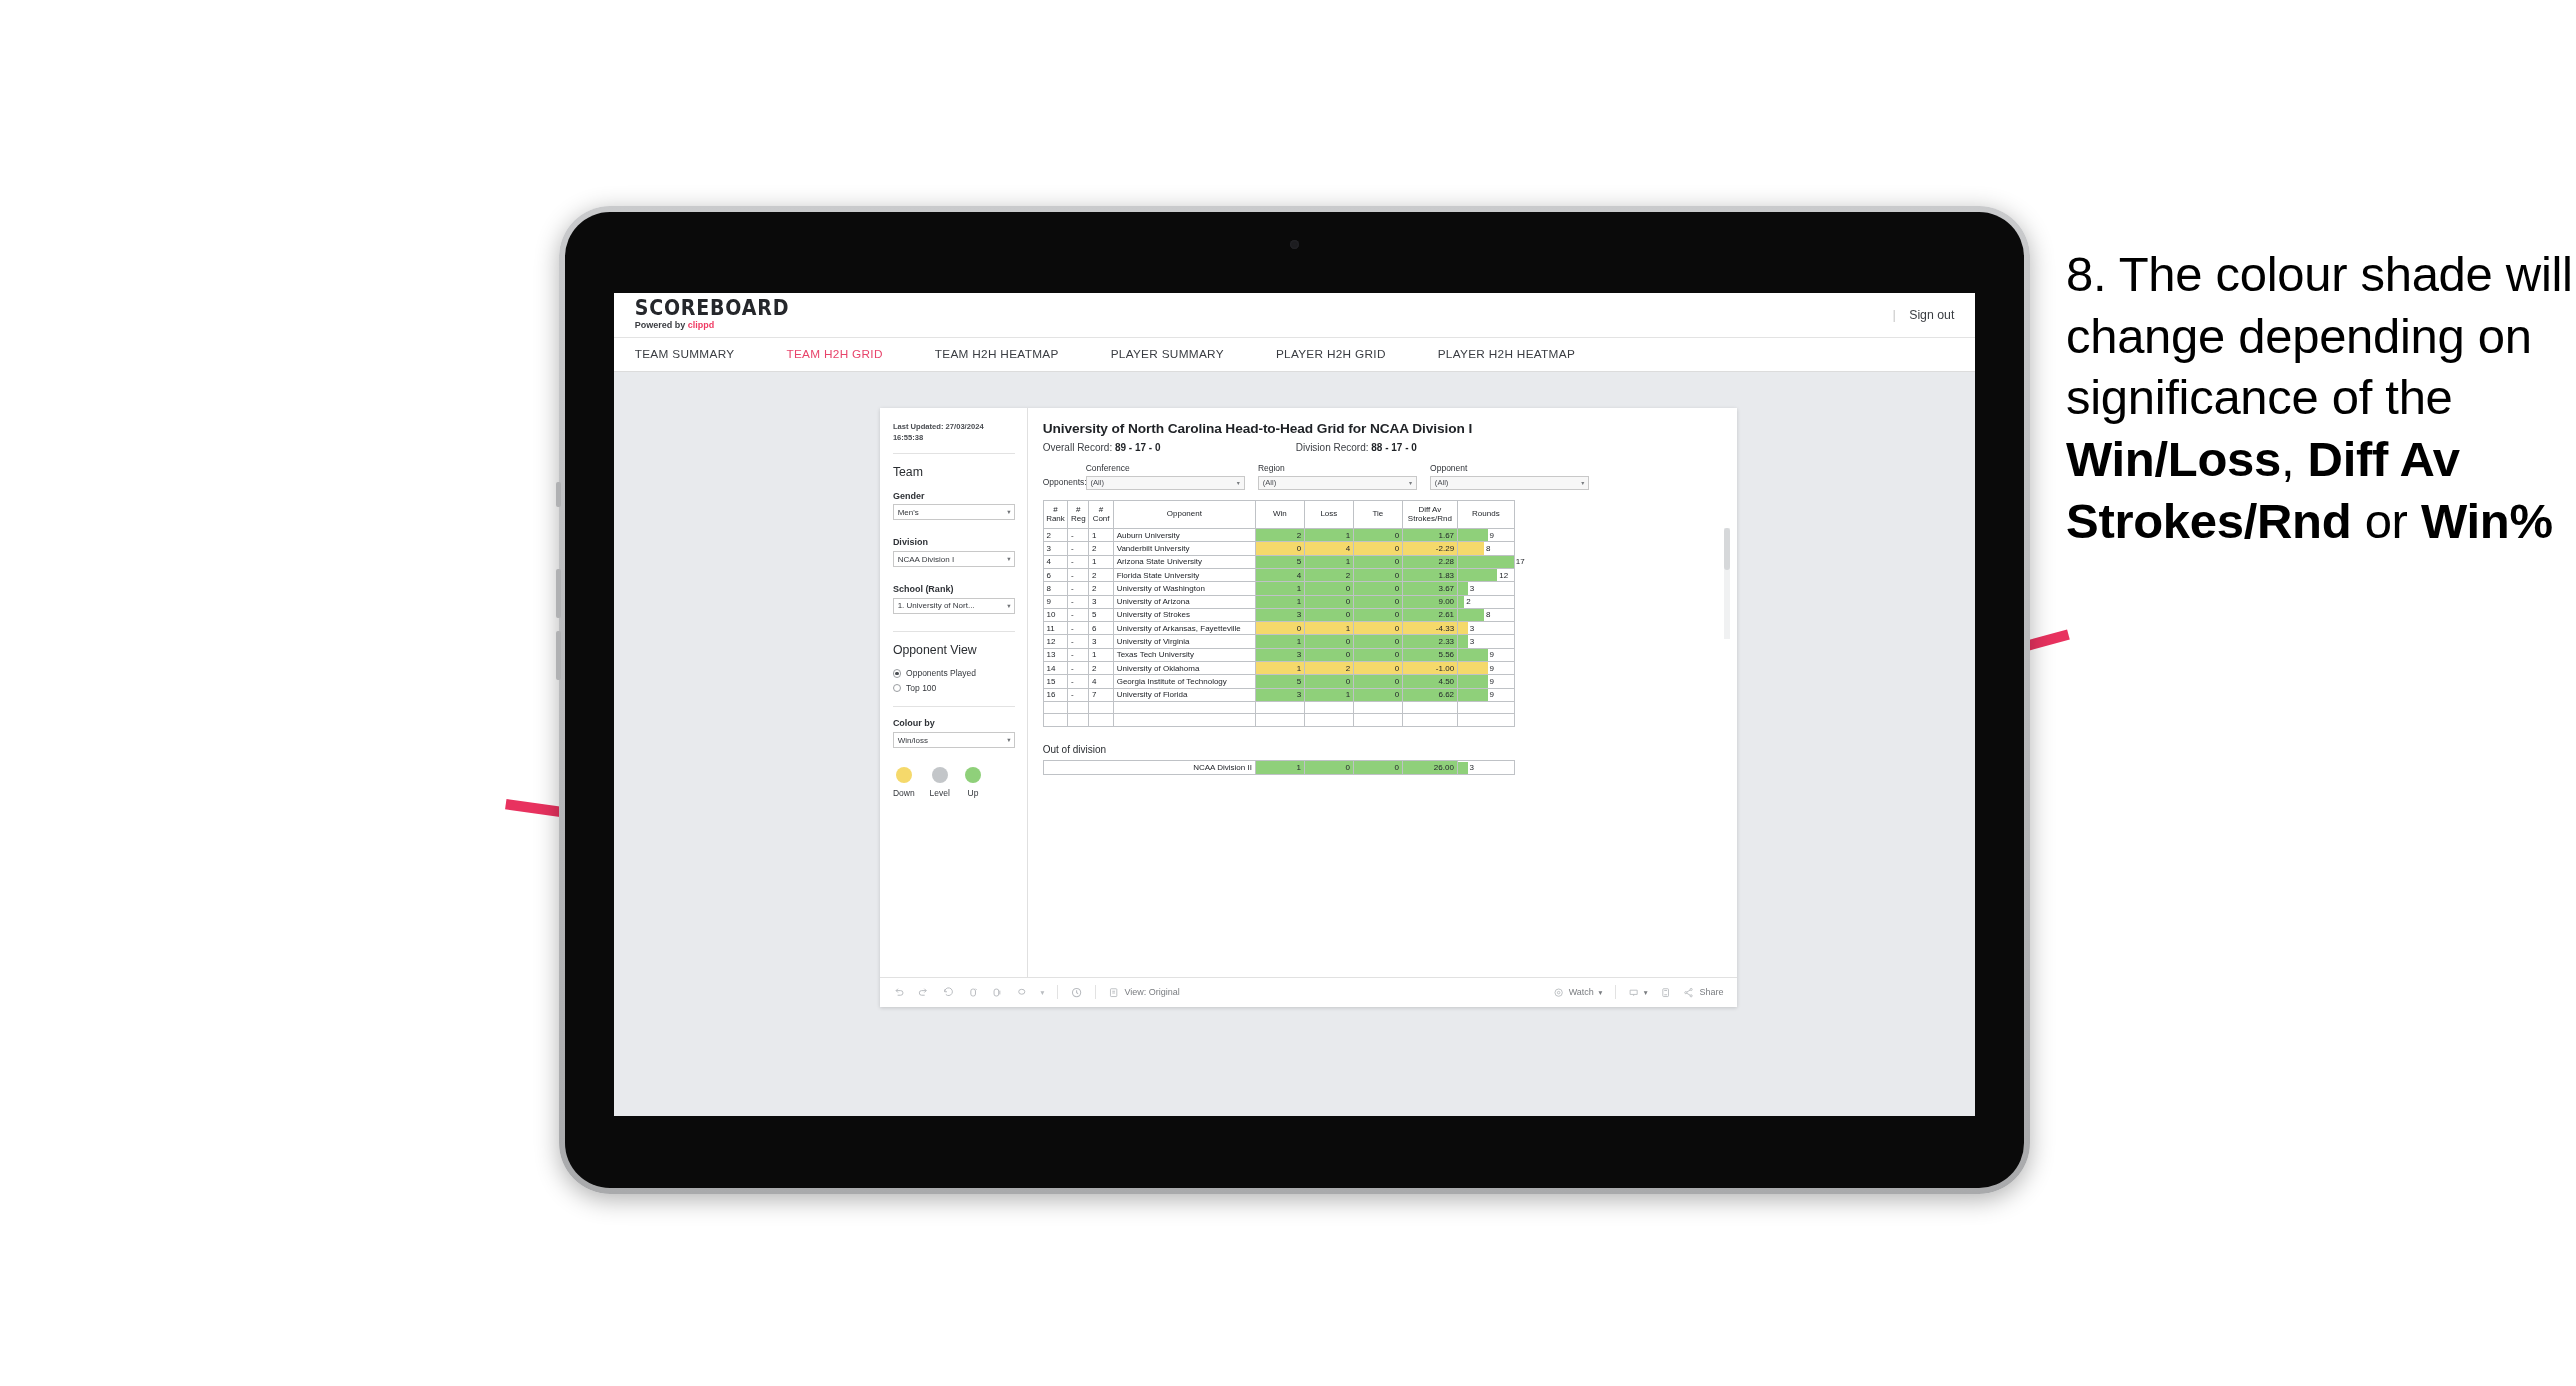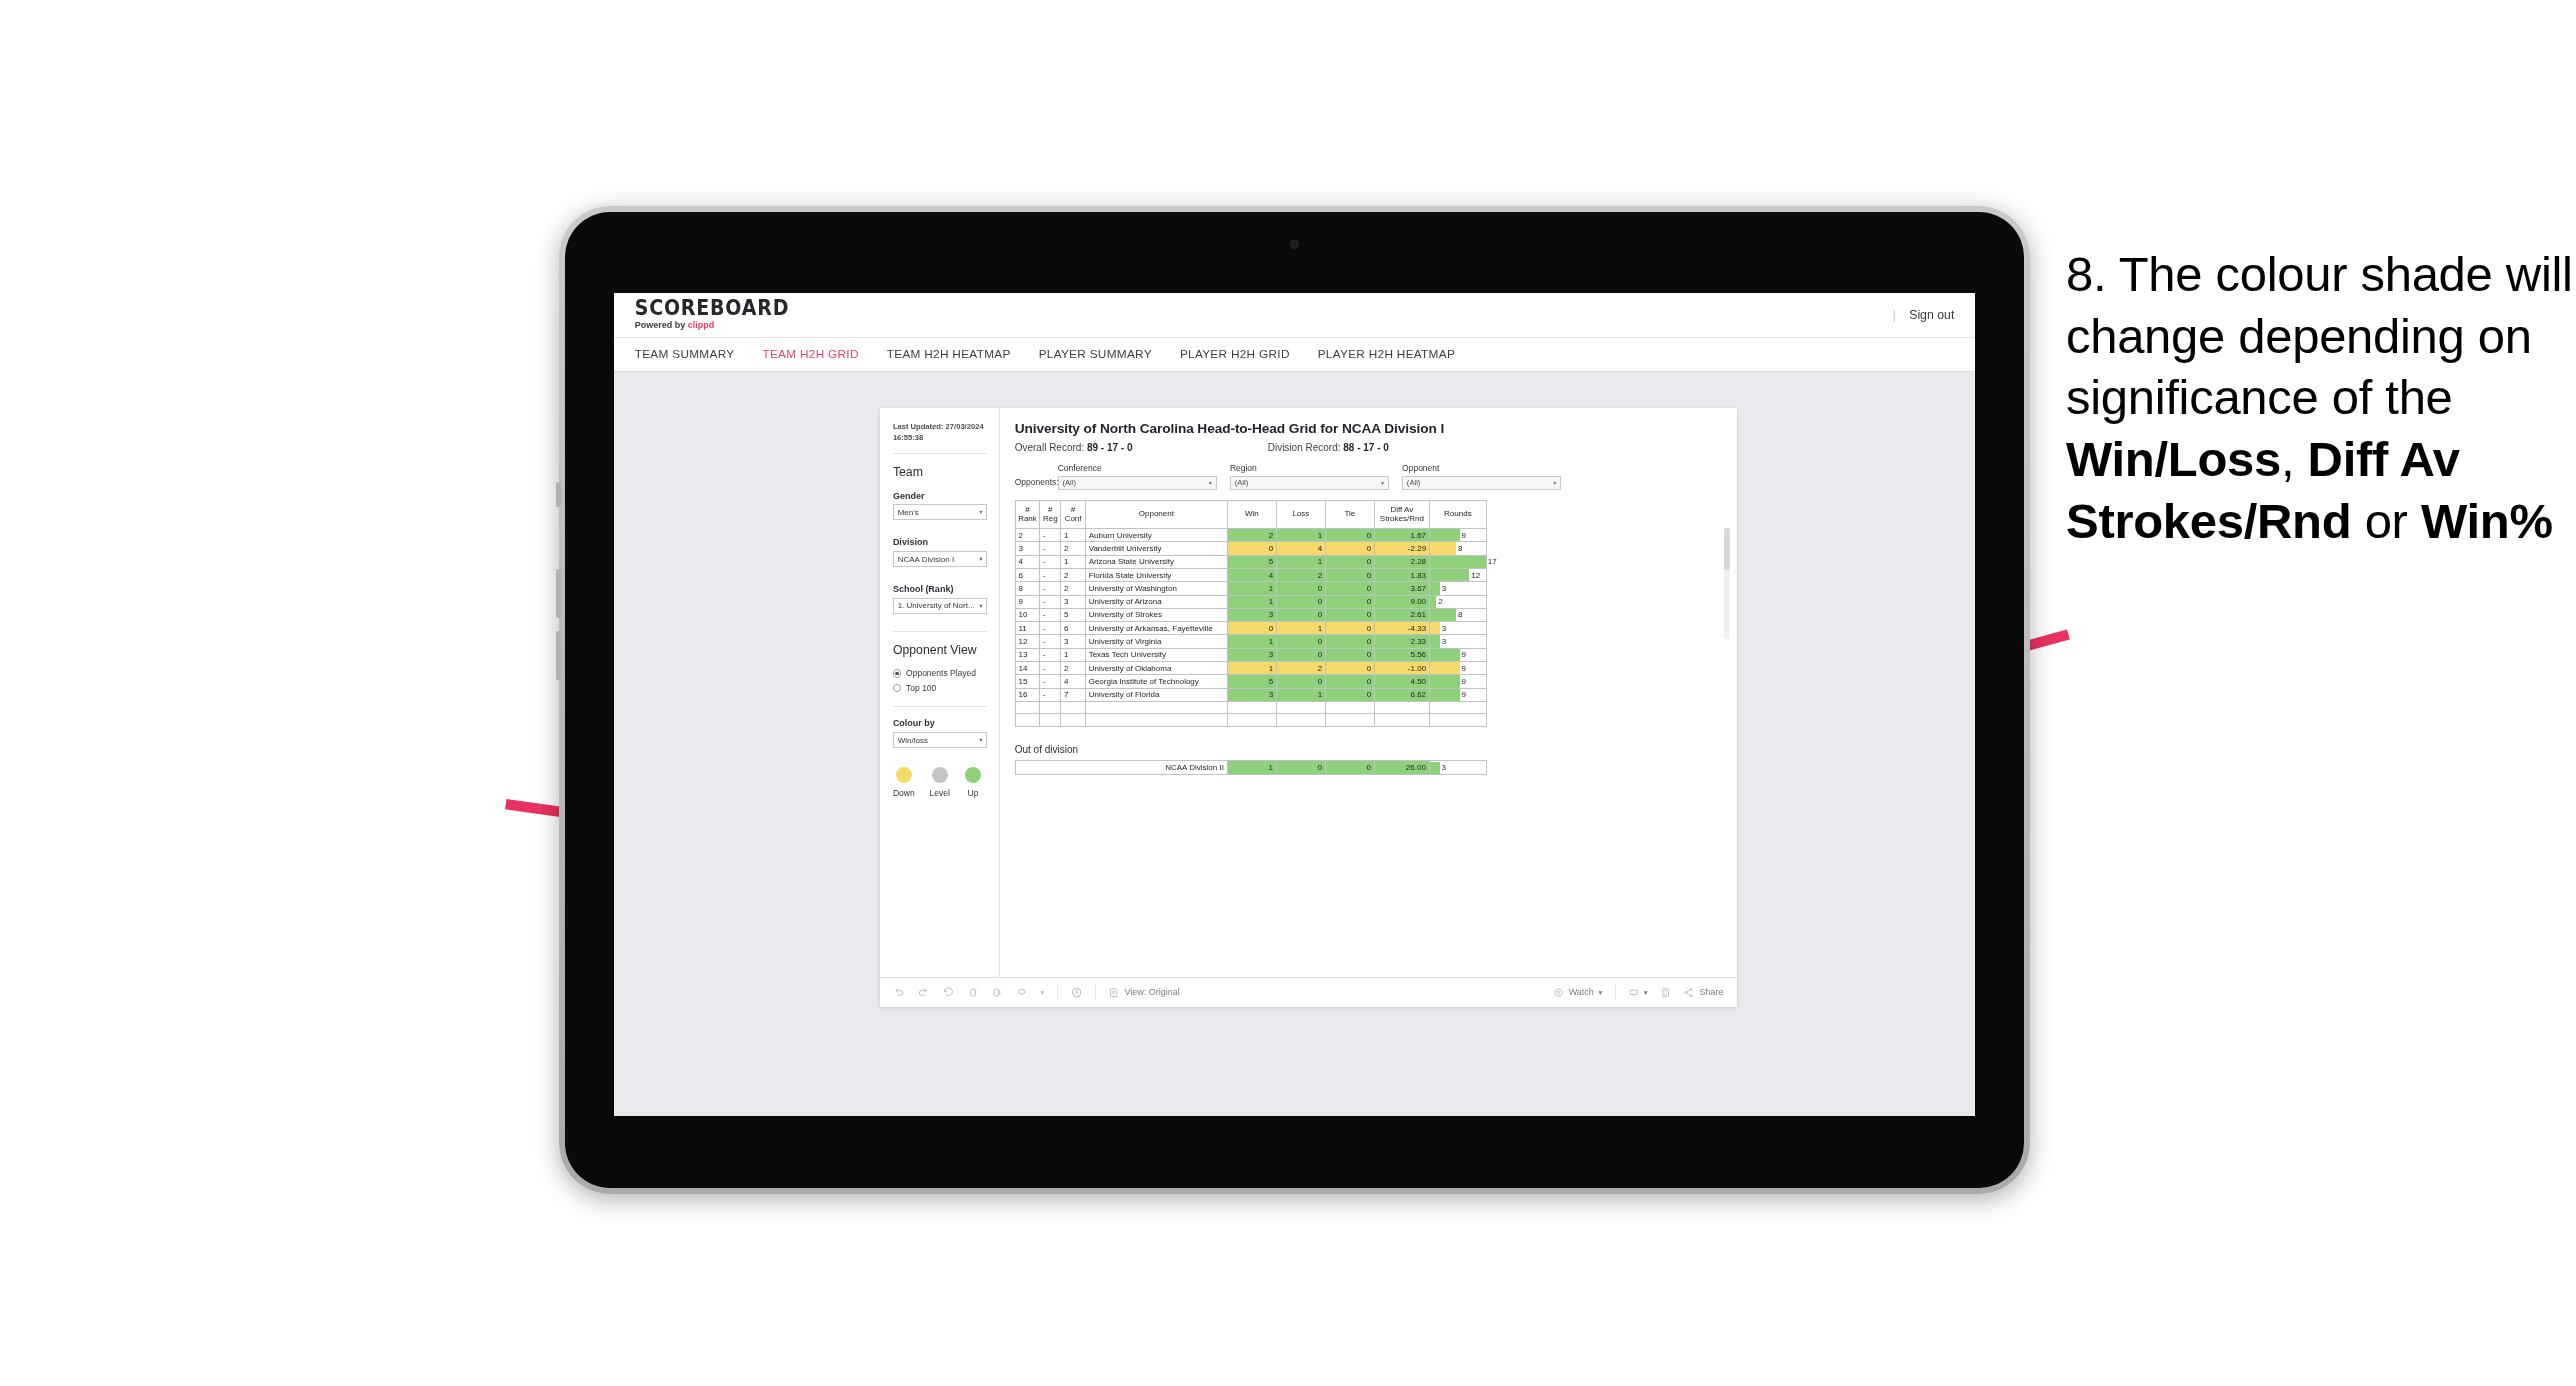--- a/index.html
+++ b/index.html
@@ -80,40 +80,40 @@
   }
   .navtab.active::after {
     content:""; position:absolute; left:0; right:0; bottom:0; height:2.8px; background:#d33a5c;
   }
   #appbar-right { margin-left:auto; display:flex; align-items:center; padding-right:21px; gap:13.2px; }
   #appbar-right .divider { color:#c9c9c9; font-size:13.2px; }
   #signout { font-size:12.3px; color:#3a3d42; cursor:pointer; }
 
   #subnav {
     height: 34px; background:#fff; display:flex; align-items:center;
-    padding-left: 21px; gap: 28px;
+    padding-left: 21px; gap: 52px;
     border-bottom: 0.9px solid #dcdcdc;
   }
   .subtab { font-size: 11.8px; color:#3a3d42; letter-spacing:0.3px; cursor:pointer; white-space:nowrap; }
   .subtab.active { color:#e8446b; }
 
   
   #canvas { background:#e8eaed; height: calc(100% - 79px); padding: 30px 0 0 0; position:relative; }
   #vizcard {
     position:absolute; left: 266px; top: 36px;
     width: 857px; height: 599px;
     background:#fff;
     box-shadow: 0 0.9px 3.8px rgba(0,0,0,.16);
     display:flex; flex-direction:column;
   }
   #vizbody { flex:1; display:flex; min-height:0; }
 
   
   #filters {
-    width: 120px; flex:none; border-right:0.9px solid #e0e0e0;
+    width: 148px; flex:none; border-right:0.9px solid #e0e0e0;
     padding: 13.2px 11.3px 0 13.2px; background:#fff;
   }
   .lastupd { font-size: 7.6px; color:#4a4d52; line-height:1.5; font-weight:600; }
   .hr { height:0.9px; background:#e2e2e2; margin: 9.4px 0 11.3px 0; }
   .grp-title { font-size: 12.3px; color:#2a2d31; margin-bottom: 11.3px; }
   .fld-label { font-size: 9px; font-weight:700; color:#2f3237; margin-bottom: 3.8px; }
   .sel {
     height: 16px; border:0.9px solid #c8c8c8; background:#fff;
     display:flex; align-items:center; padding: 0 3.8px;
     font-size: 8px; color:#34373c; position:relative; cursor:pointer;

